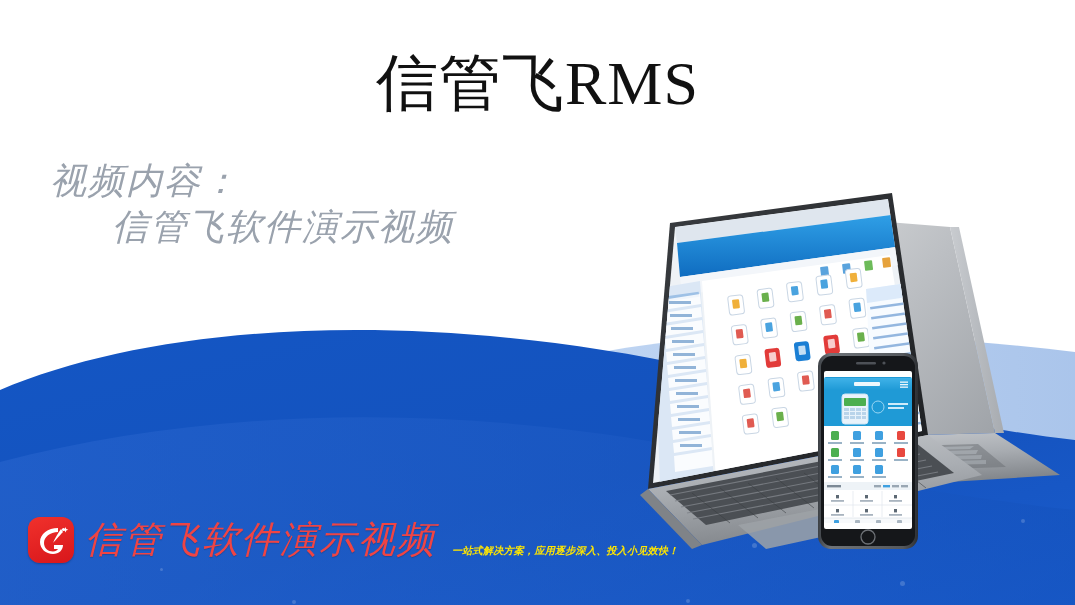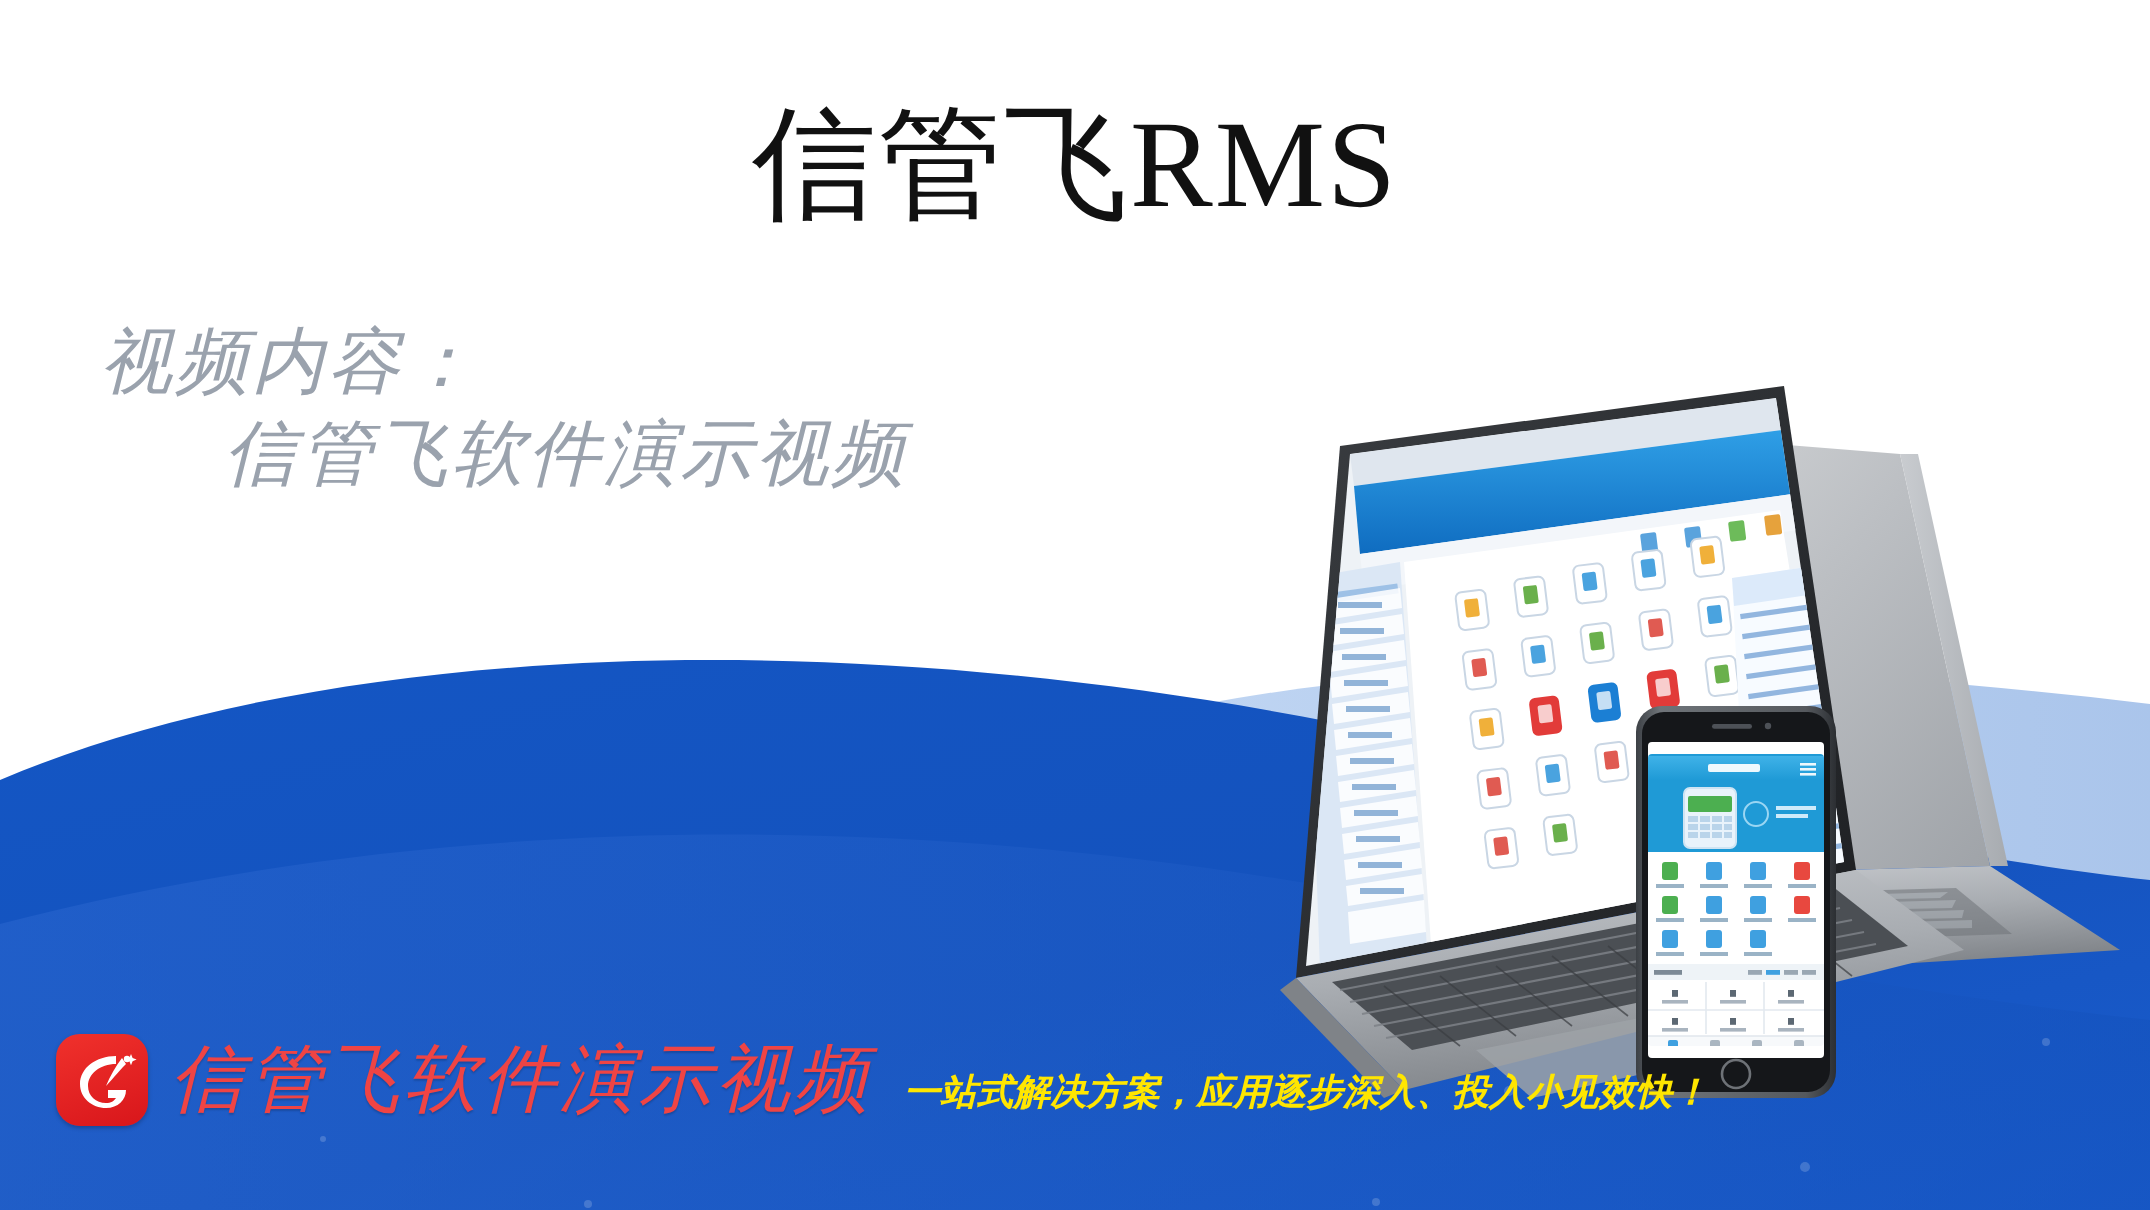--- a/index.html
+++ b/index.html
@@ -92,21 +92,21 @@
     font-weight: normal;
     font-style: italic;
     letter-spacing: 2px;
     line-height: 42px;
     white-space: nowrap;
     text-shadow: 0 1px 1px rgba(0,0,0,0.18);
   }
   .brand-tagline {
     margin-left: 16px;
     color: #ffe600;
-    font-size: 18px;
+    font-size: 10px;
     font-weight: bold;
     font-style: italic;
     letter-spacing: 0.3px;
     white-space: nowrap;
     align-self: flex-end;
     padding-bottom: 5px;
   }
 
   .bubble {
     position: absolute;

